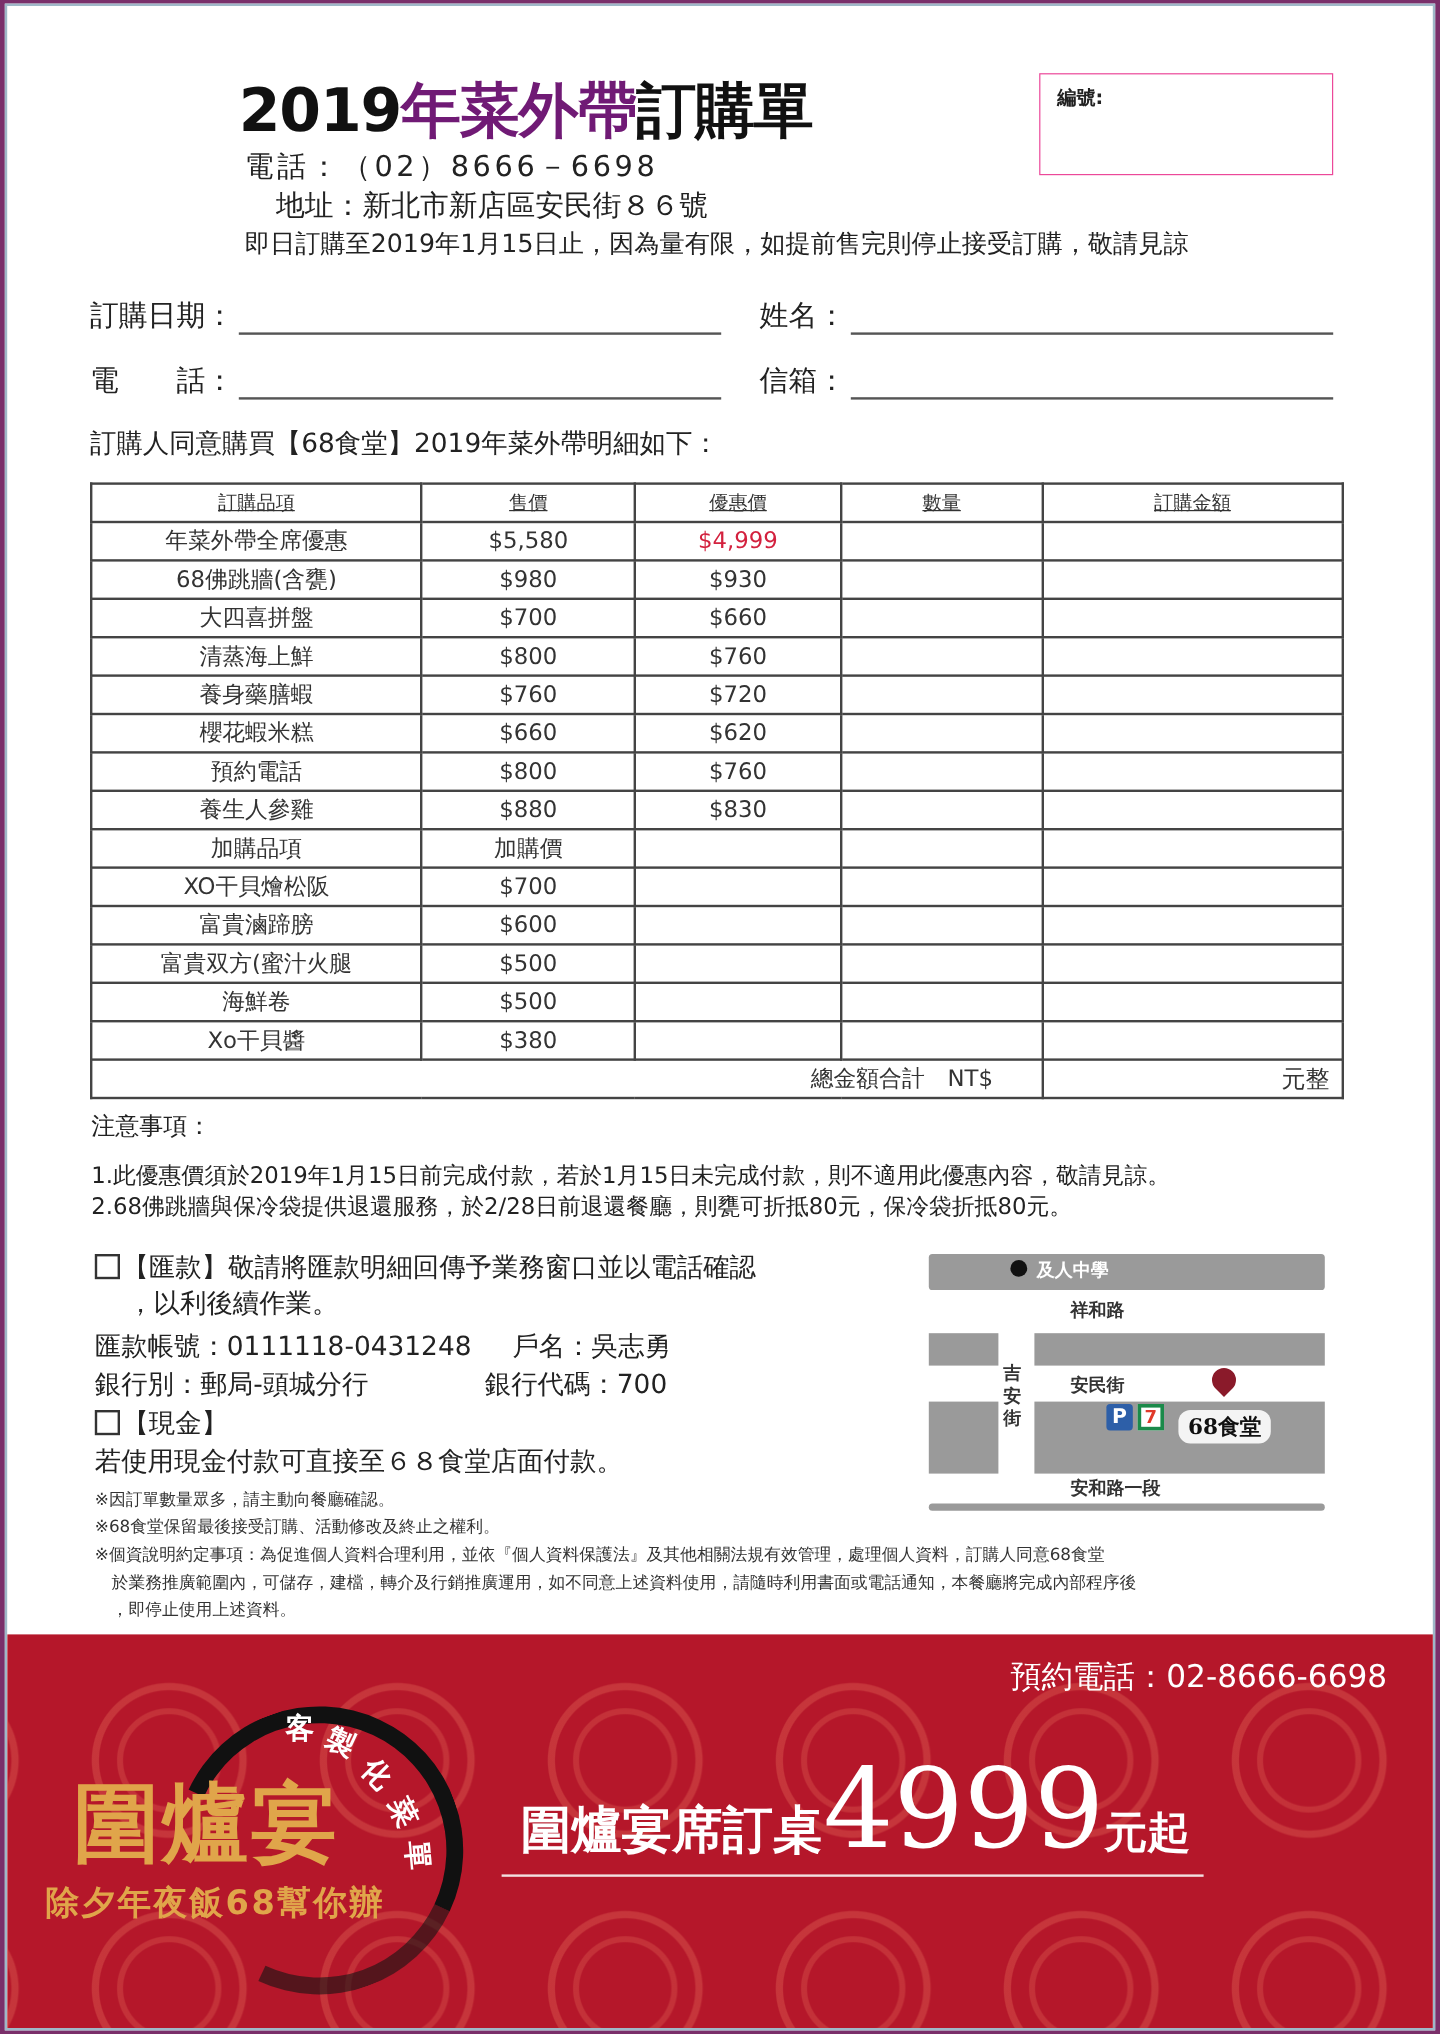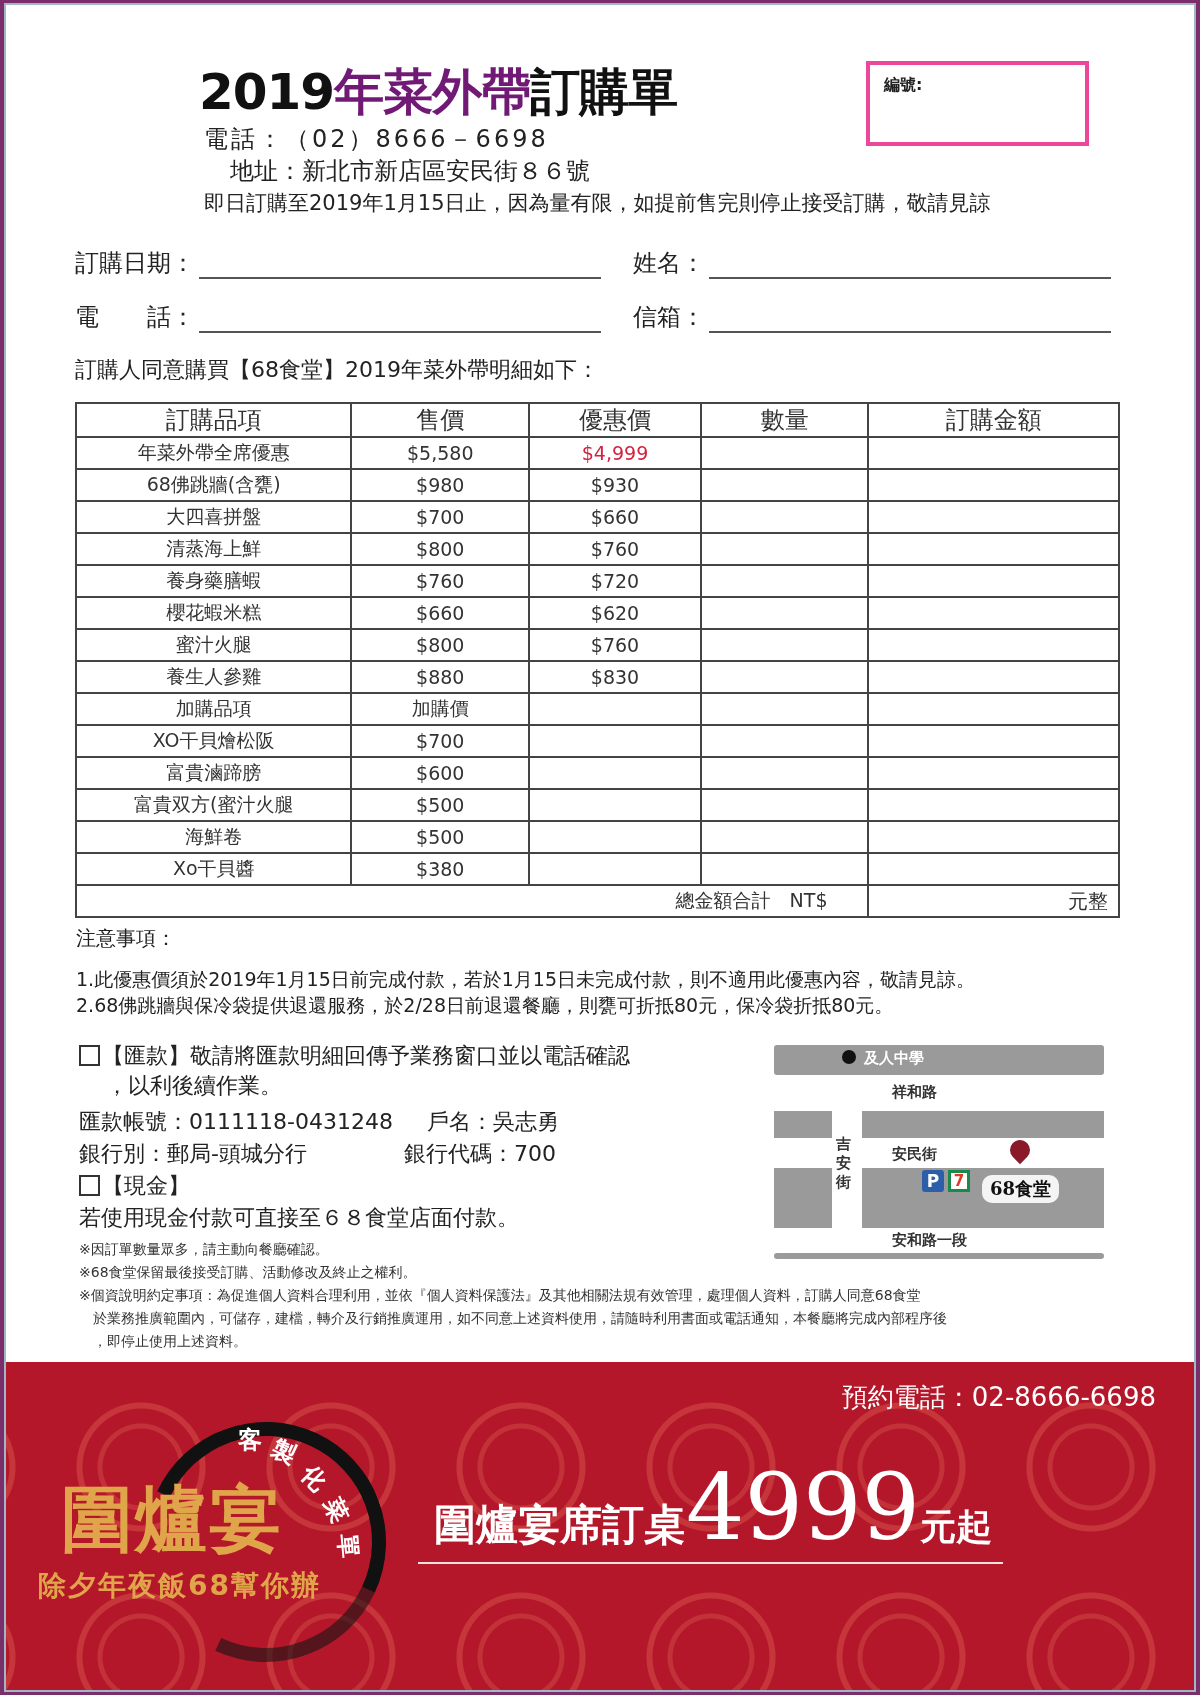--- a/index.html
+++ b/index.html
@@ -18,37 +18,37 @@
 
   
   .title { left: 193px; top: 54px; font-size: 50px; font-weight: bold; letter-spacing: -1px; white-space: nowrap; }
   .title .t-year { color: #111; font-family: "DejaVu Sans", sans-serif; }
   .title .t-red { color: #701a75; font-family: "DejaVu Serif", serif; }
   .title .t-black { color: #111; font-family: "DejaVu Serif", serif; }
   .hline { left: 198px; font-size: 24px; white-space: nowrap; color: #222; }
   .hline.phone { top: 118px; letter-spacing: 3px; }
   .hline.addr { top: 150px; margin-left: 26px; }
   .hline.notice { top: 184px; font-size: 21px; }
-  .serial-box { left: 860px; top: 56px; width: 223px; height: 85px; border: 4px solid #ec4899; }
+  .serial-box { left: 860px; top: 56px; width: 245px; height: 85px; border: 1px solid #ec4899; }
   .serial-box span { position: absolute; left: 14px; top: 10px; font-size: 16px; font-weight: bold; }
 
   
   .field { font-size: 24px; white-space: nowrap; display: flex; align-items: flex-end; }
   .field .line { display: inline-block; border-bottom: 2px solid #555; height: 24px; margin-left: 4px; }
   .intro { left: 69px; top: 350px; font-size: 22px; white-space: nowrap; }
 
   
   table.order {
     position: absolute; left: 69px; top: 397px; width: 1045px;
     border-collapse: collapse; font-size: 19px; color: #333;
   }
   table.order td, table.order th {
     border: 2px solid #444; height: 32px; text-align: center; font-weight: normal; padding: 0;
   }
-  table.order th { font-size: 24px; }
+  table.order th { font-size: 16px; text-decoration: underline; }
   .promo { color: #d3213e; font-weight: bold; }
   .total-label { text-align: right !important; padding-right: 40px !important; font-size: 19px; }
   .total-unit { text-align: right !important; padding-right: 10px !important; font-size: 20px; }
 
   
   .notes-title { left: 70px; top: 920px; font-size: 20px; }
   .note { left: 70px; font-size: 19px; white-space: nowrap; }
 
   
   .pay { left: 73px; font-size: 22px; white-space: nowrap; }
@@ -175,21 +175,21 @@
           <td></td>
         </tr>
         <tr>
           <td>櫻花蝦米糕</td>
           <td>$660</td>
           <td>$620</td>
           <td></td>
           <td></td>
         </tr>
         <tr>
-          <td>蜜汁火腿</td>
+          <td>預約電話</td>
           <td>$800</td>
           <td>$760</td>
           <td></td>
           <td></td>
         </tr>
         <tr>
           <td>養生人參雞</td>
           <td>$880</td>
           <td>$830</td>
           <td></td>

